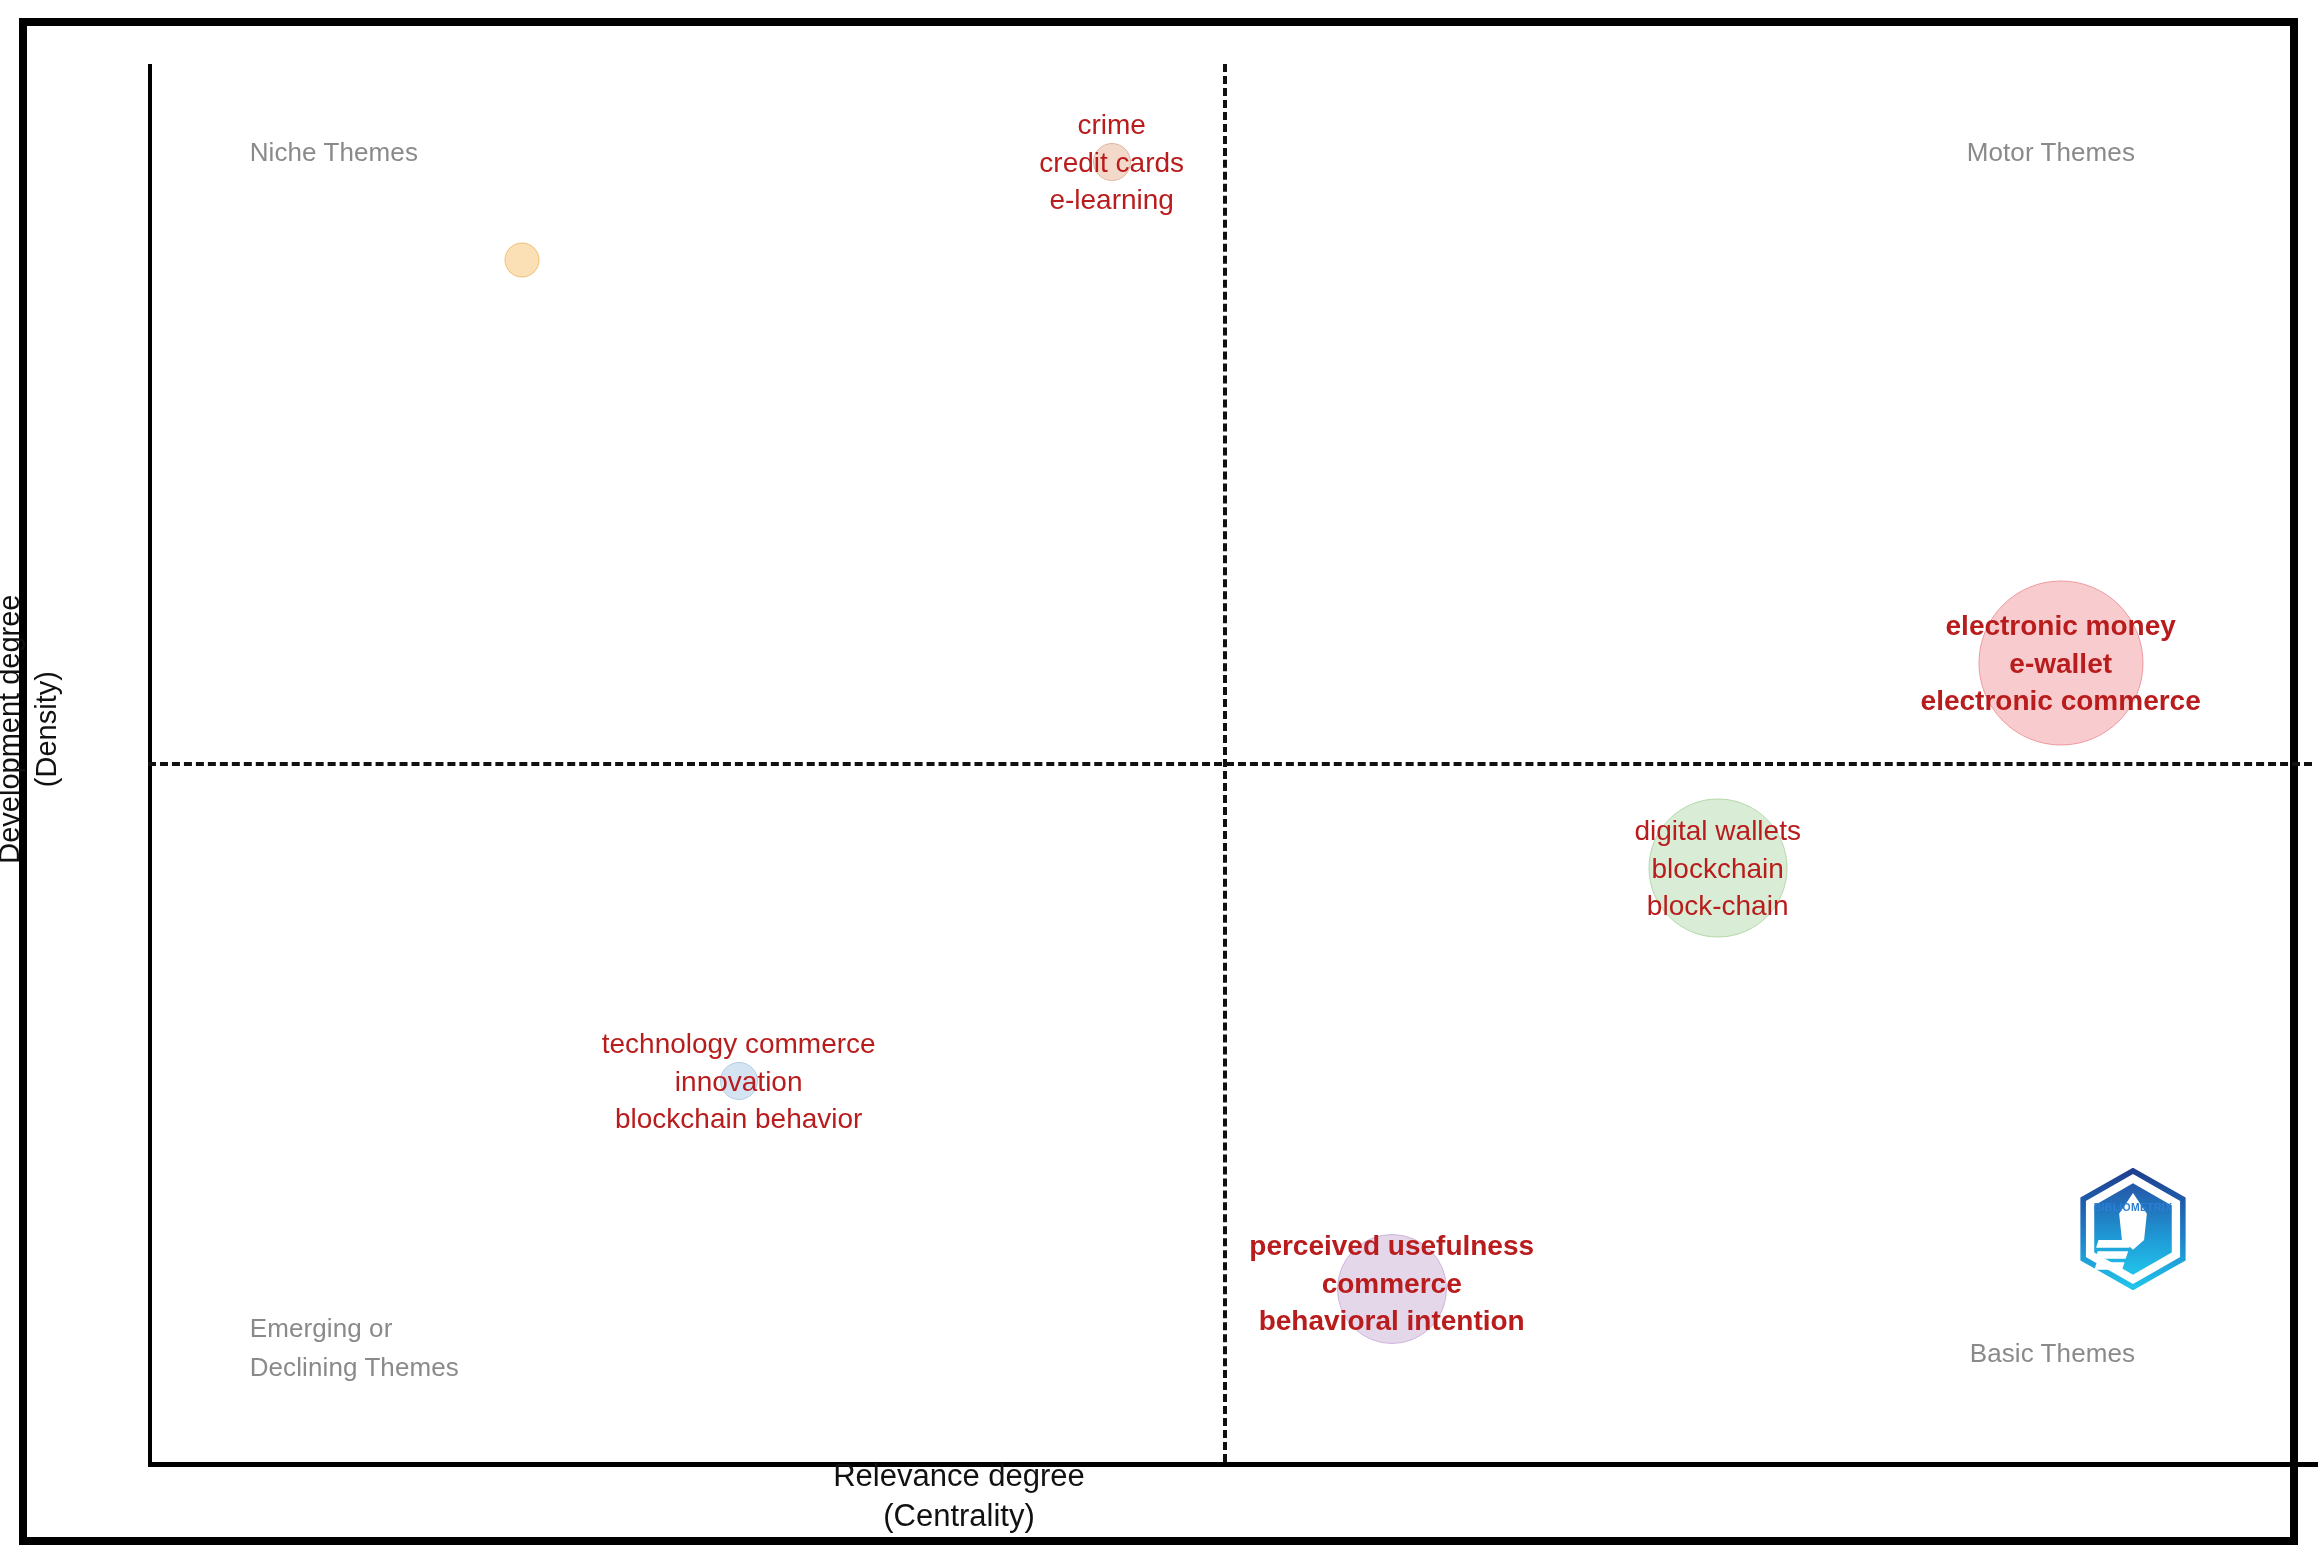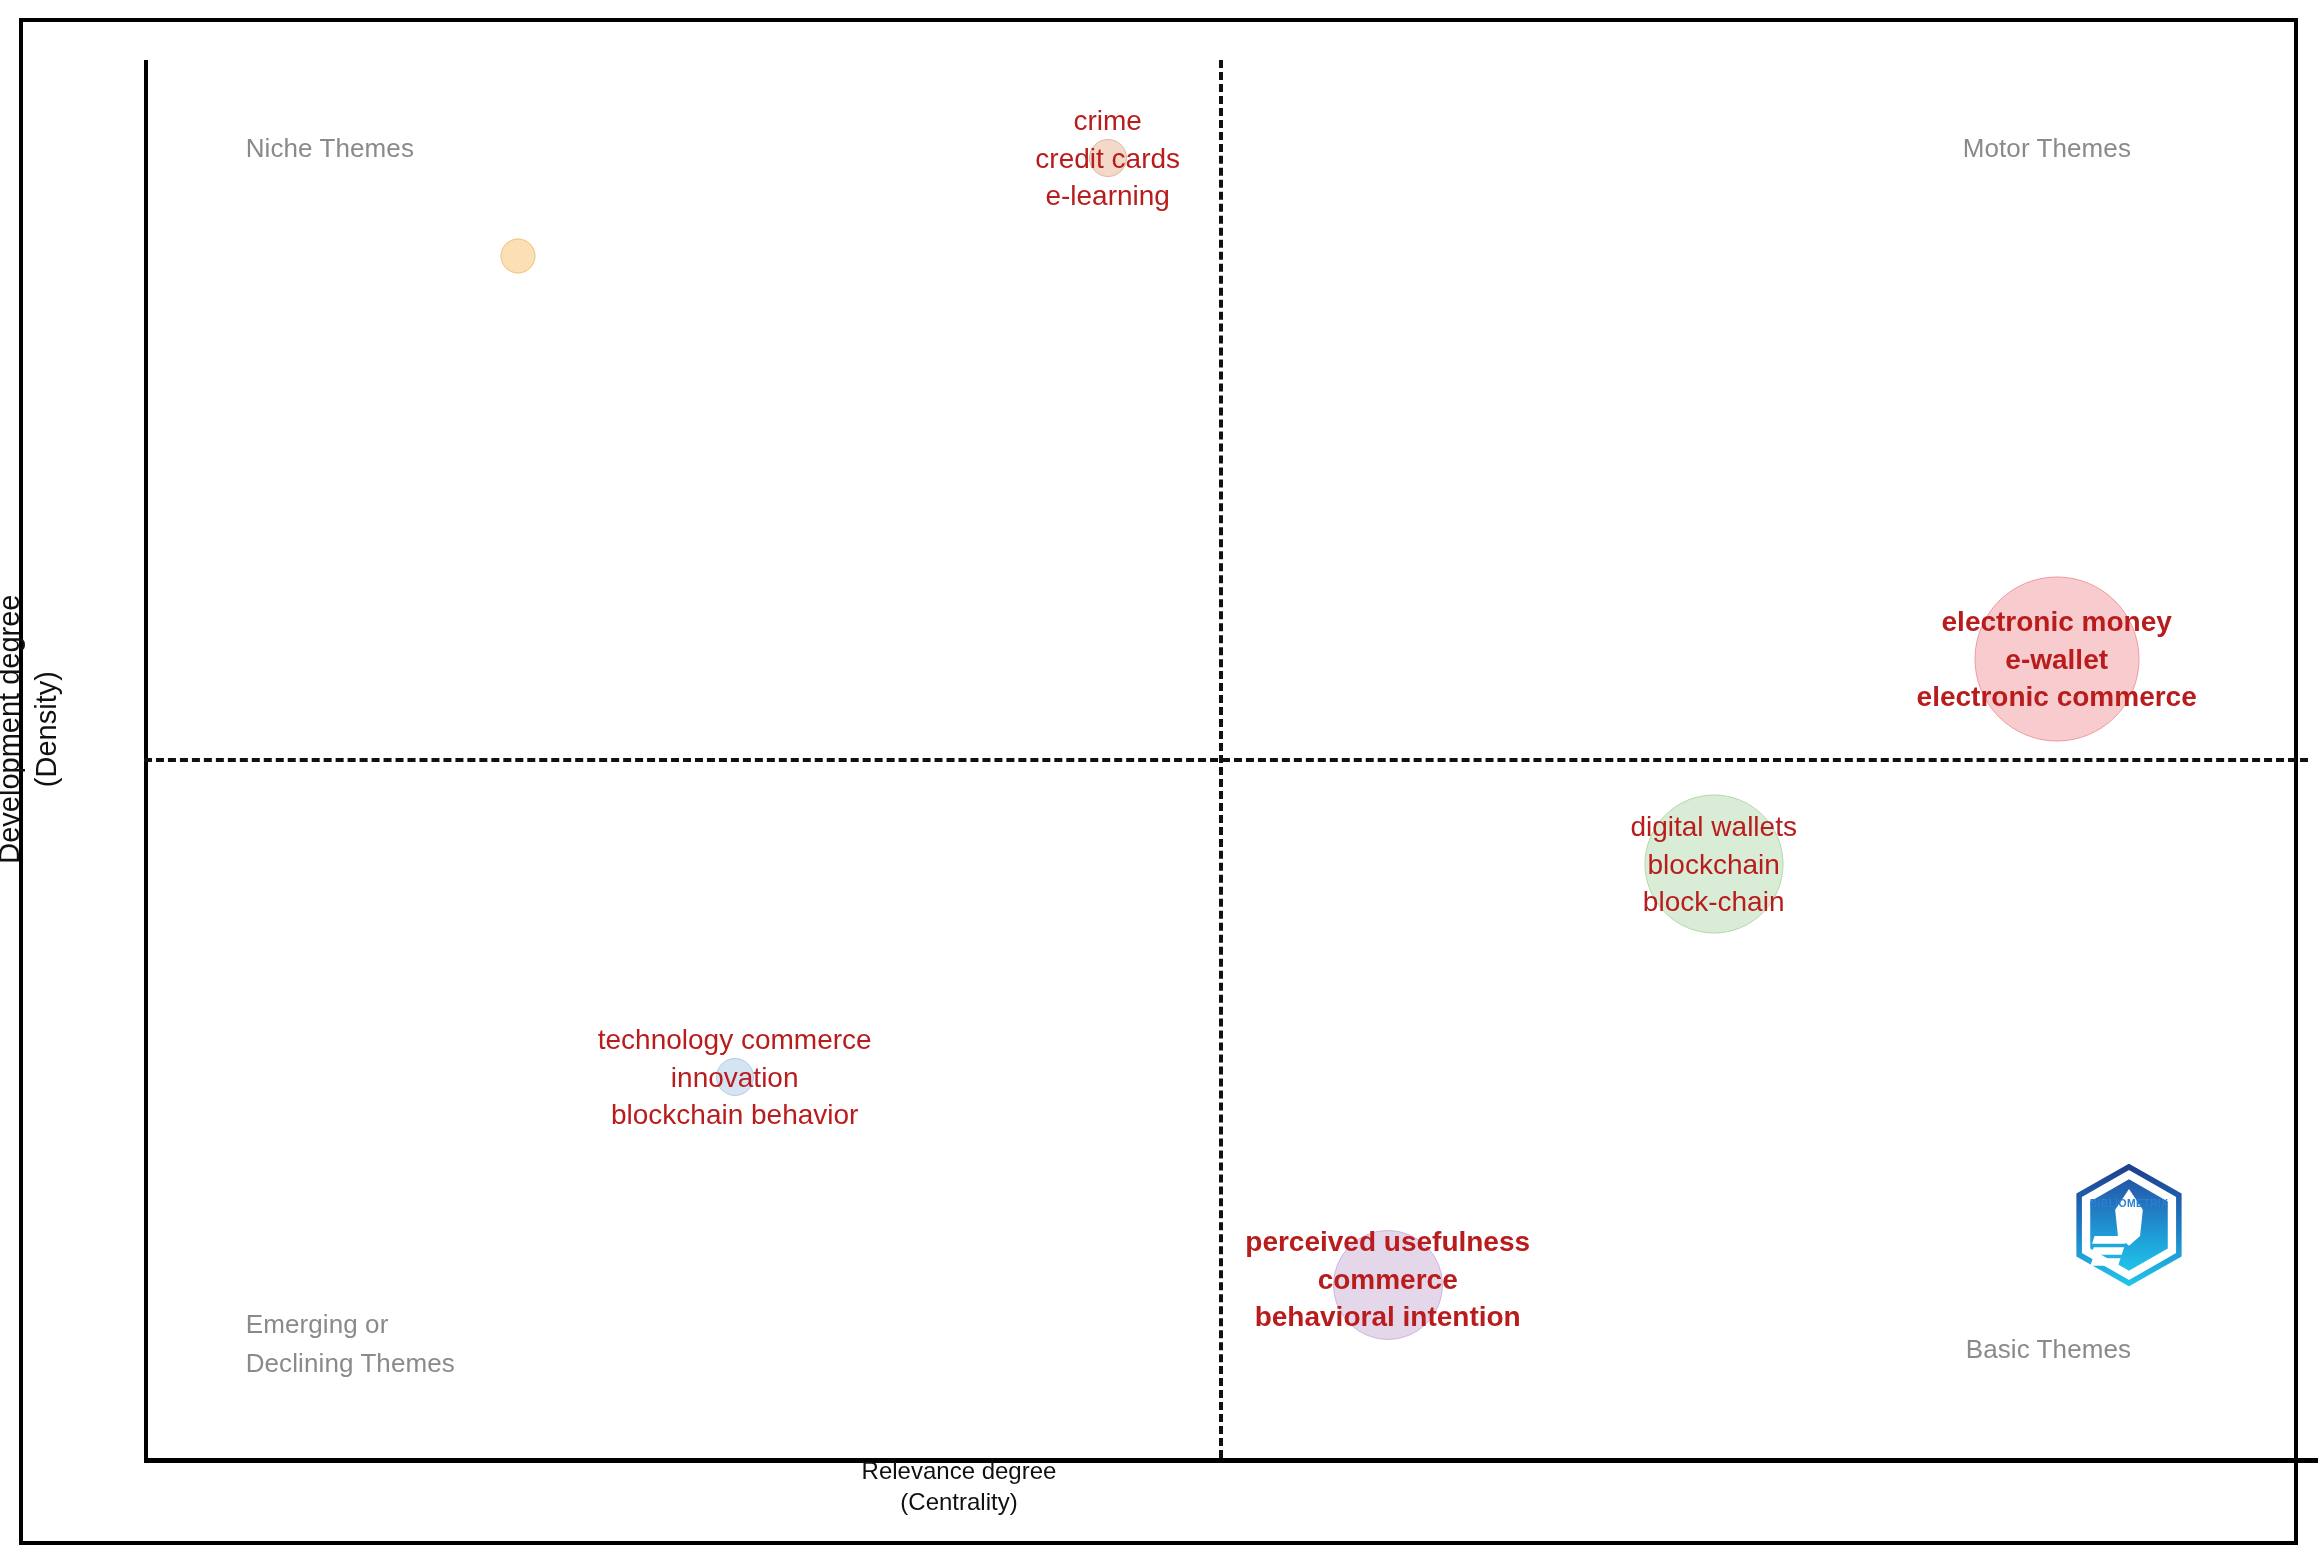--- a/index.html
+++ b/index.html
@@ -16,21 +16,21 @@
     overflow: hidden;
   }
 
   
   #figure-frame {
     position: absolute;
     left: 18.7px;
     top: 18px;
     width: 2279px;
     height: 1527px;
-    border: 4px solid #000000;
+    border: 8px solid #000000;
     box-sizing: border-box;
     background: #ffffff;
   }
 
   
   #plot-area {
     position: absolute;
     left: 121px;
     top: 38px;
     width: 2175px;
@@ -106,21 +106,21 @@
   .cluster-labels span { display: block; }
 
   
   #xaxis-title {
     position: absolute;
     left: 0px;
     top: 1456px;
     width: 1918px;
     text-align: center;
     color: #111111;
-    font-size: 24px;
+    font-size: 31px;
     line-height: 1.28;
     white-space: pre-line;
   }
   #yaxis-title {
     position: absolute;
     left: -318px;
     top: 692px;
     width: 692px;
     text-align: center;
     color: #111111;

